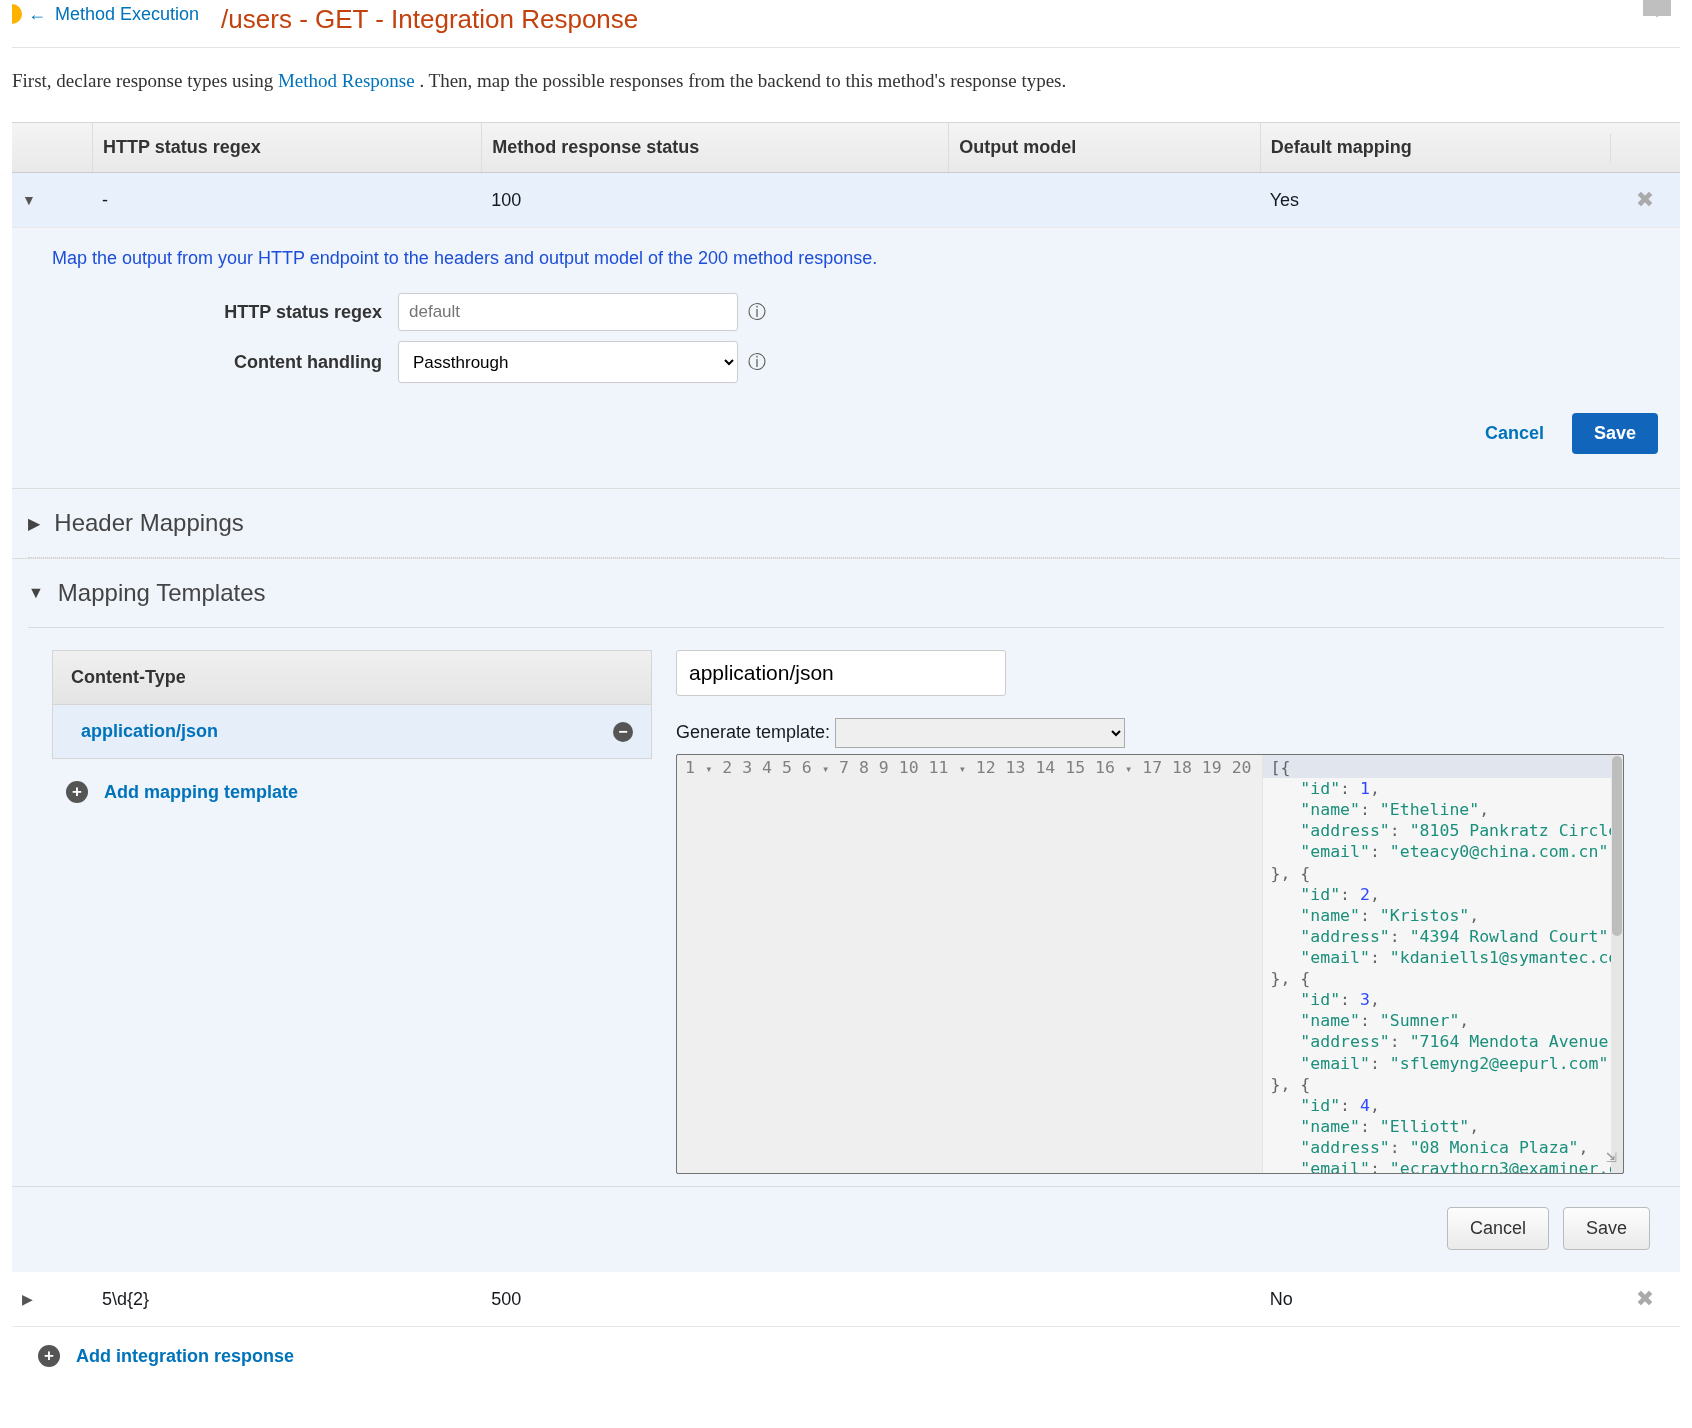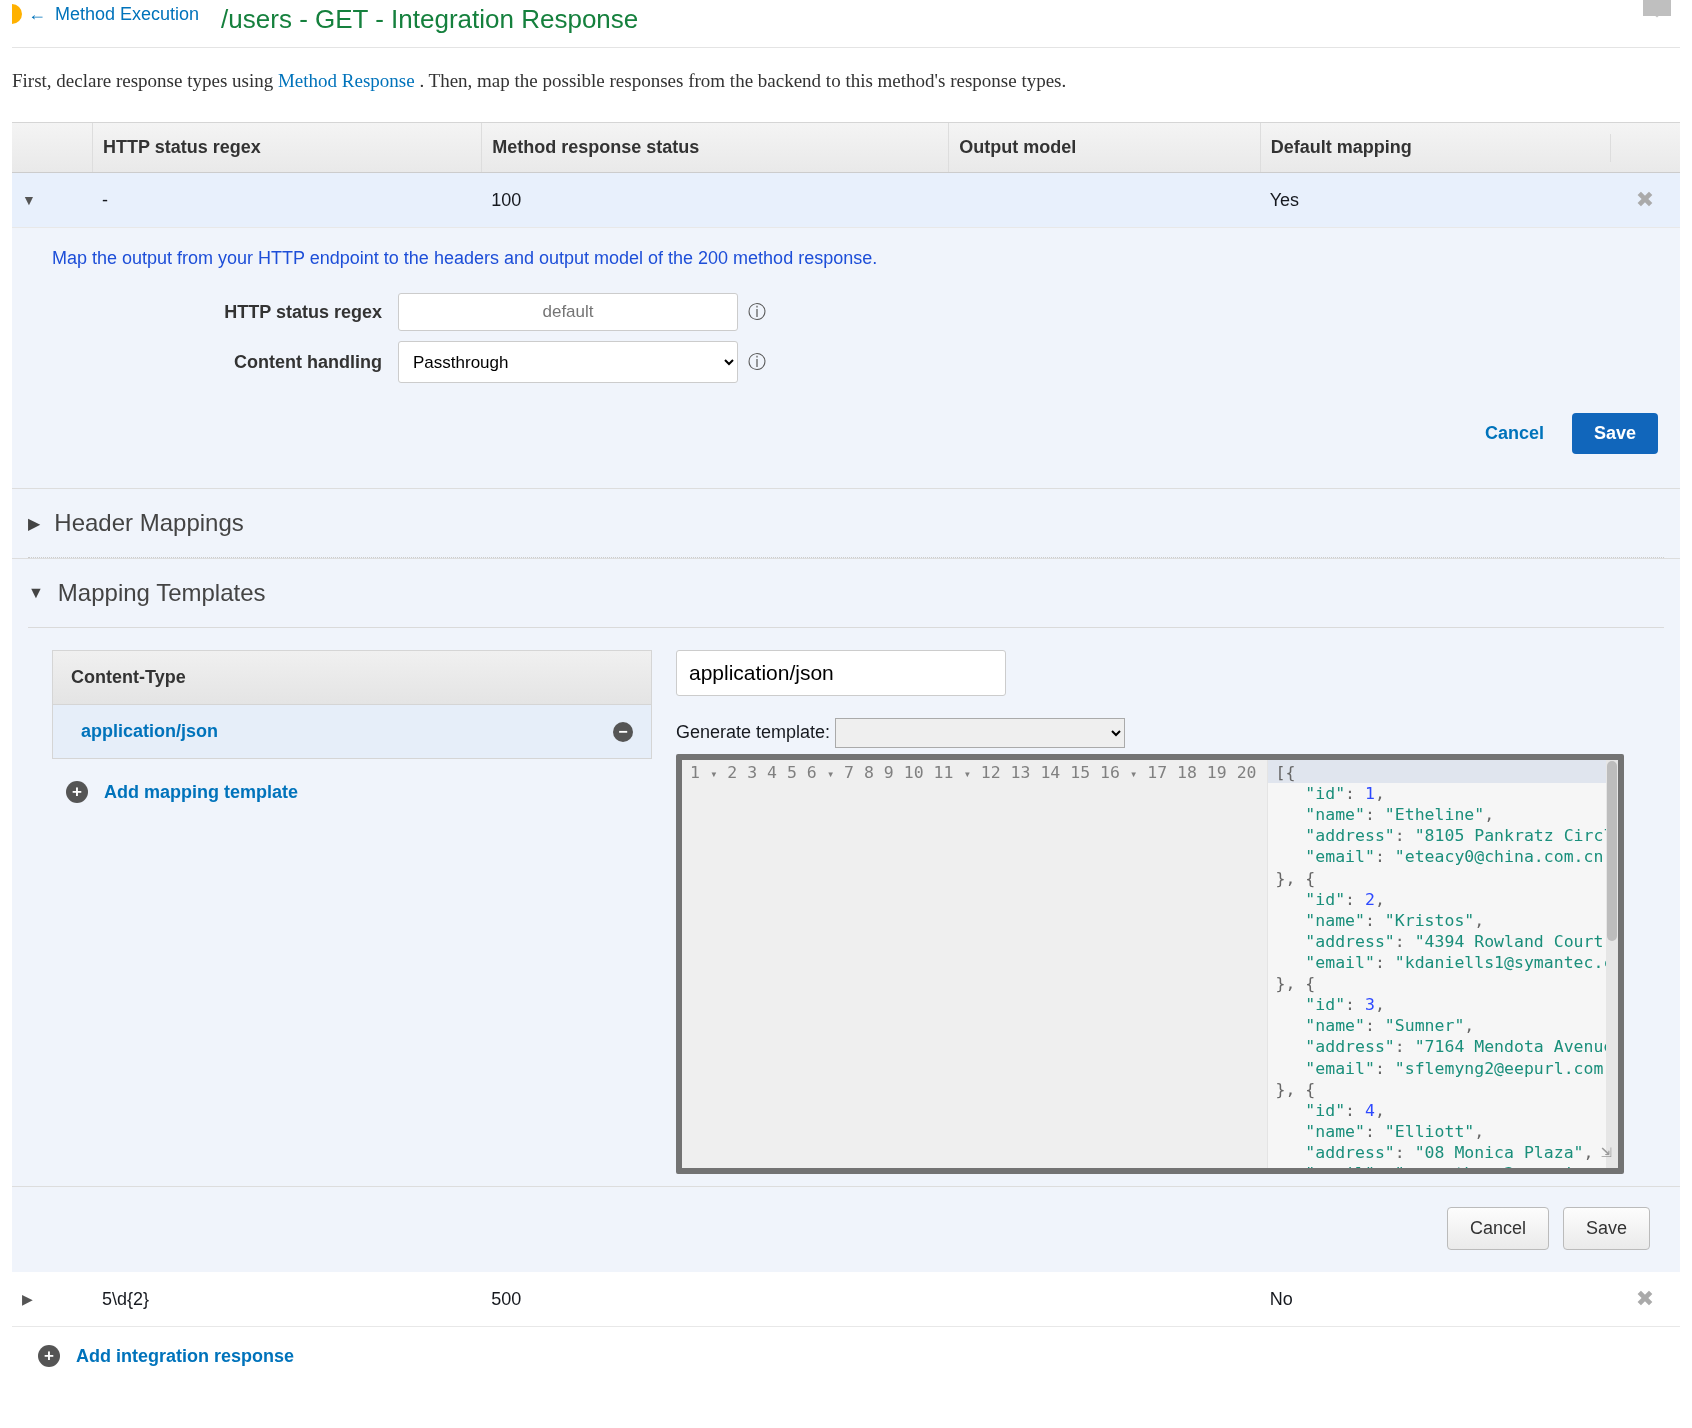--- a/index.html
+++ b/index.html
@@ -21,21 +21,21 @@
   }
   .topbar .dot {
     width: 10px; height: 20px;
     background: #ffb100;
     border-radius: 0 10px 10px 0;
     margin-right: 6px;
   }
   .back-arrow { font-weight: 700; margin-right: 4px; }
   .page-title {
     font-size: 26px;
-    color: #15803d;
+    color: #c2410c;
     margin-left: 22px;
   }
   .book-icon {
     position: absolute; right: 6px; top: -6px;
     color: #999;
   }
   .intro {
     padding: 22px 0 30px 0;
     font-size: 19px;
     color: #333;
@@ -84,21 +84,21 @@
   .formrow {
     display: flex; align-items: center; margin: 10px 0;
   }
   .formrow label {
     width: 370px; text-align: right; font-weight: 700; color: #333; padding-right: 16px;
   }
   .txt, select.sel {
     font-size: 17px; padding: 8px 10px;
     border: 1px solid #ccc; border-radius: 3px; background: #fff;
   }
-  .txt { width: 340px; text-align: center; }
+  .txt { width: 340px; }
   select.sel { width: 340px; height: 42px; }
   .info-icon { color: #555; margin-left: 10px; }
 
   .detail-actions {
     display: flex; justify-content: flex-end; gap: 14px; padding: 20px 6px 26px 0;
   }
   .btn-cancel-link {
     color: #0073bb; font-weight: 700; background: none; border: none;
     font-size: 18px; padding: 10px 14px; cursor: pointer;
   }
@@ -169,21 +169,21 @@
   .ctinput {
     font-size: 21px; padding: 10px 12px; width: 330px;
     border: 1px solid #ccc; border-radius: 3px;
   }
   .genrow { margin: 22px 0 6px 0; }
   .genrow select { width: 290px; height: 30px; border: 1px solid #aaa; }
 
   
   .editor {
     display: flex;
-    border: 6px solid #737373;
+    border: 1px solid #737373;
     border-radius: 2px;
     background: #0f172a;
     font-family: "Menlo","Consolas",monospace;
     font-size: 16.5px;
     line-height: 1.28;
     position: relative;
     max-height: 420px;
     overflow: hidden;
   }
   .gutter {

